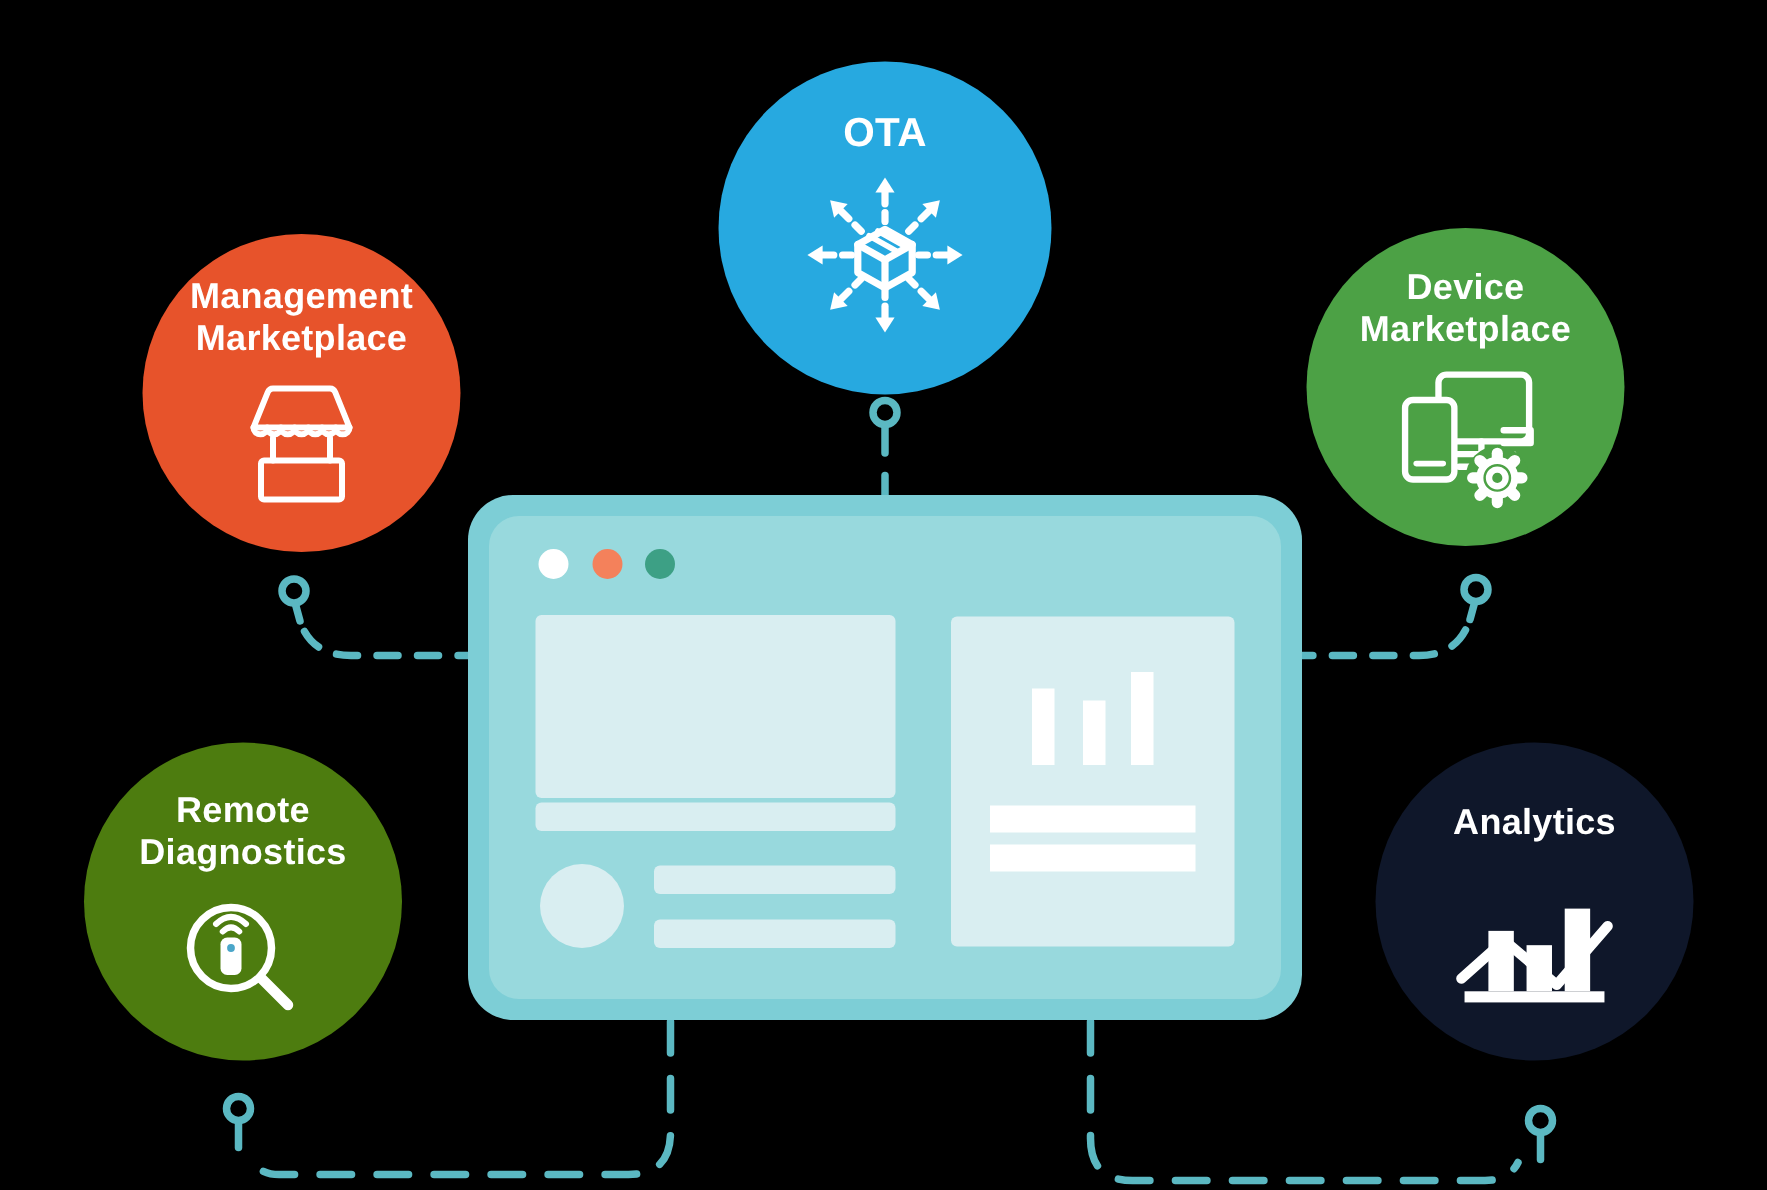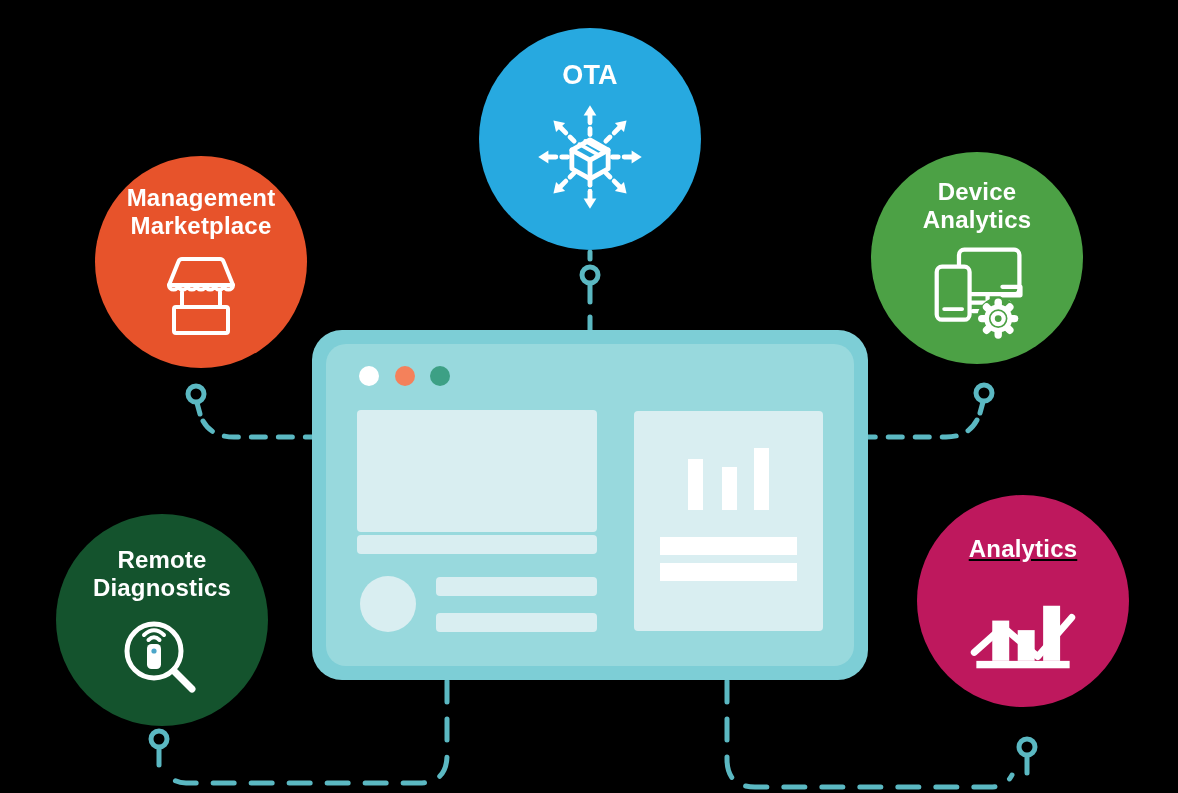--- a/index.html
+++ b/index.html
@@ -5,31 +5,31 @@
   html,body{margin:0;padding:0;background:#000;}
   .canvas{position:relative;width:1178px;height:793px;background:#000;overflow:hidden;
           font-family:"Liberation Sans",sans-serif;}
   .connectors{position:absolute;left:0;top:0;width:1178px;height:793px;pointer-events:none;}
 
   
   .node{position:absolute;border-radius:50%;display:flex;flex-direction:column;
         align-items:center;box-sizing:border-box;}
   .node .label{color:#fff;font-weight:700;font-size:24px;line-height:1.15;
                text-align:center;max-width:170px;letter-spacing:.2px;}
-  .node-ota{left:479px;top:28px;width:222px;height:222px;background:#27A9E0;
+  .node-ota{left:479px;top:41px;width:222px;height:222px;background:#27A9E0;
             padding-top:32px;gap:2px;}
   .node-ota .label{font-size:27px;}
   .node-marketplace{left:95px;top:156px;width:212px;height:212px;background:#E7532B;
                     padding-top:28px;gap:6px;}
   .node-device{left:871px;top:152px;width:212px;height:212px;background:#4CA145;
                padding-top:26px;gap:4px;}
-  .node-remote{left:56px;top:514px;width:212px;height:212px;background:#14532d;
+  .node-remote{left:56px;top:495px;width:212px;height:212px;background:#4d7c0f;
                padding-top:32px;gap:8px;}
-  .node-analytics{left:917px;top:495px;width:212px;height:212px;background:#be185d;
-                  padding-top:40px;gap:12px;text-decoration:underline;}
+  .node-analytics{left:917px;top:495px;width:212px;height:212px;background:#0f172a;
+                  padding-top:40px;gap:12px;}
 
   
   .window{position:absolute;left:312px;top:330px;width:556px;height:350px;
           background:#7DCED6;border-radius:30px;}
   .screen{position:absolute;left:14px;top:14px;right:14px;bottom:14px;
           background:#98D9DD;border-radius:20px;}
   .dot{position:absolute;width:20px;height:20px;border-radius:50%;top:36px;}
   .dot1{left:47px;background:#FFFFFF;}
   .dot2{left:83px;background:#F4815B;}
   .dot3{left:118px;background:#3DA085;}
@@ -119,21 +119,21 @@
         <path d="M31,14 H69 Q71.5,14 72.5,16.5 L82,40 H18 L27.5,16.5 Q28.5,14 31,14 Z"></path>
         <path d="M18,40 a4.57,4.57 0 0 0 9.14,0 a4.57,4.57 0 0 0 9.14,0 a4.57,4.57 0 0 0 9.14,0 a4.57,4.57 0 0 0 9.14,0 a4.57,4.57 0 0 0 9.14,0 a4.57,4.57 0 0 0 9.14,0 a4.57,4.57 0 0 0 9.16,0"></path>
         <line x1="31" y1="47" x2="31" y2="62"></line>
         <line x1="69" y1="47" x2="69" y2="62"></line>
         <rect x="23" y="62" width="54" height="26" rx="2"></rect>
       </g>
     </svg>
   </div>
 
   <div class="node node-device">
-    <div class="label">Device Analytics</div>
+    <div class="label">Device Marketplace</div>
     <svg width="106" height="106" viewBox="0 0 100 100">
       <g stroke="#fff" stroke-width="4" fill="none" stroke-linecap="round" stroke-linejoin="round">
         <rect x="33" y="12" width="57" height="42" rx="5"></rect>
         <path d="M74,47 H91 V55 H74"></path>
         <line x1="60" y1="54" x2="60" y2="62"></line>
         <line x1="44" y1="62" x2="80" y2="62"></line>
         <line x1="46" y1="70" x2="62" y2="70"></line>
         <rect x="12" y="28" width="31" height="50" rx="5" fill="#4CA145"></rect>
         <line x1="19" y1="68" x2="36" y2="68" stroke-width="3.5"></line>
         <circle cx="70" cy="77" r="20" fill="#4CA145" stroke="none"></circle>

